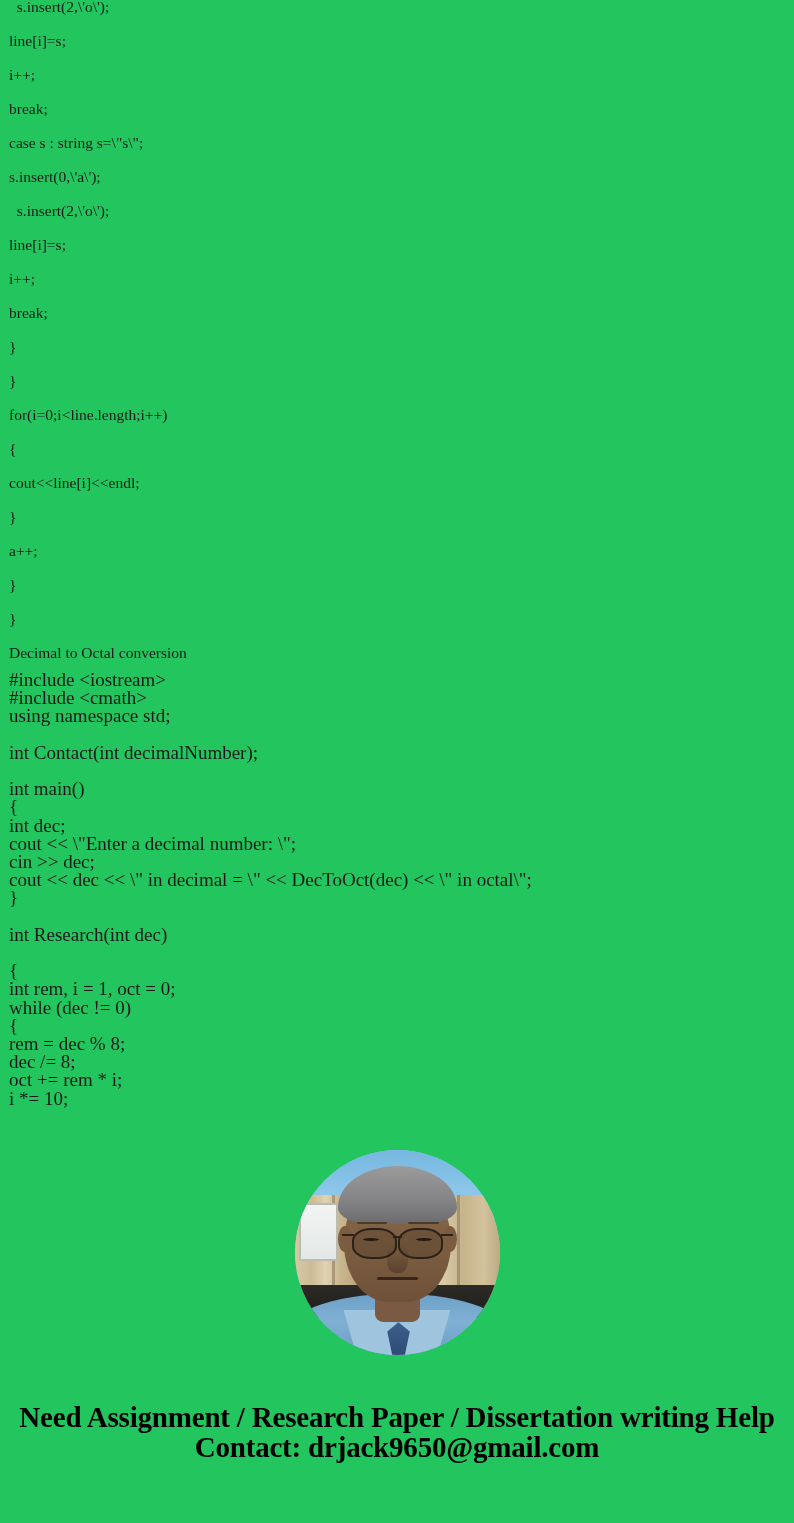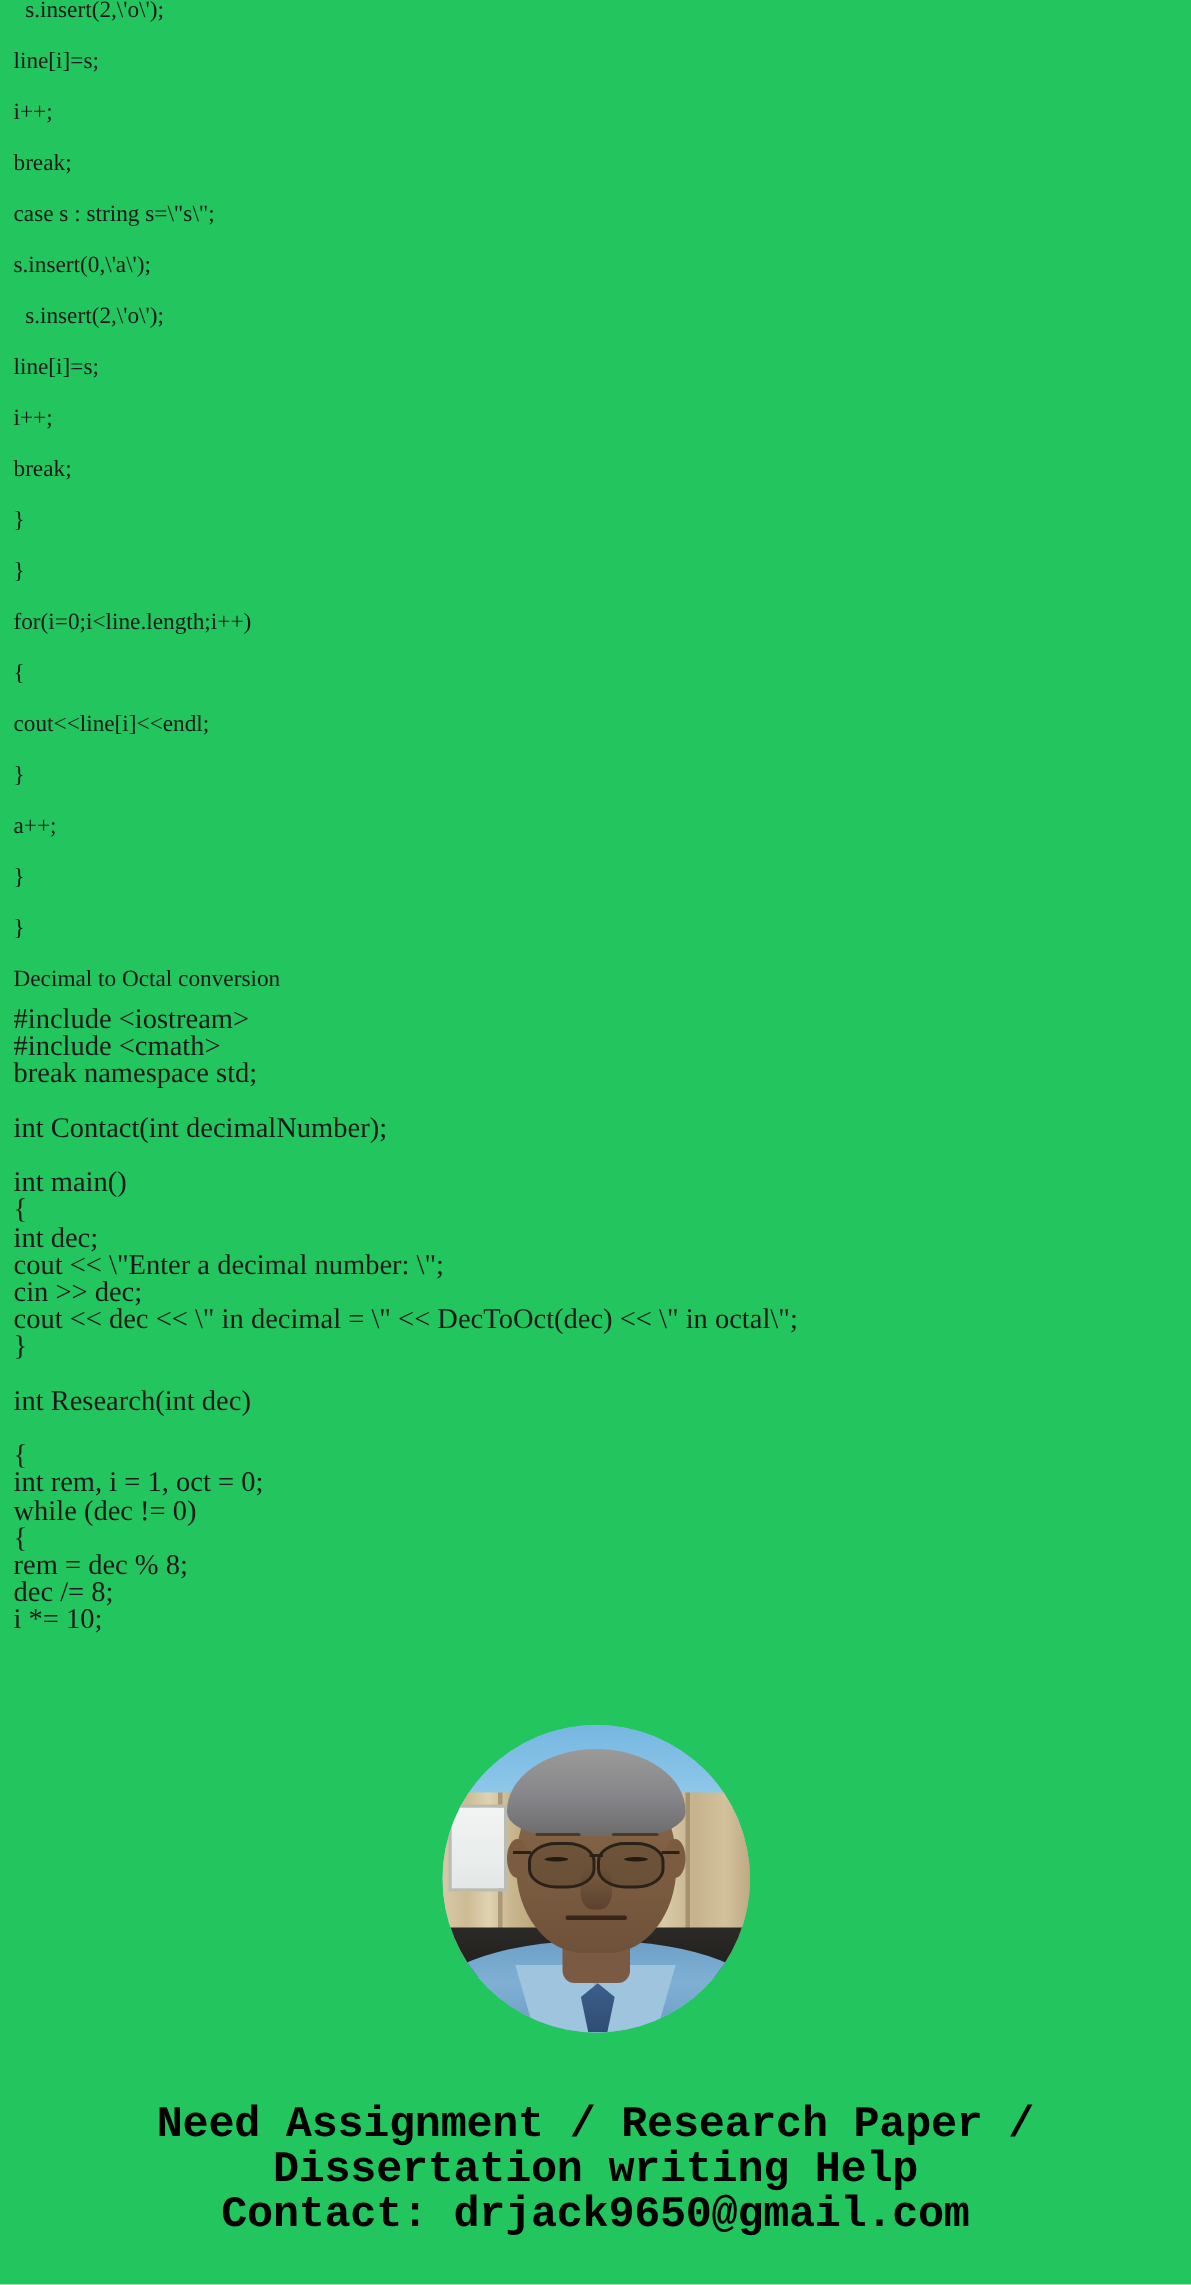--- a/index.html
+++ b/index.html
@@ -191,21 +191,21 @@
 
   
   #footer {
     position: absolute;
     left: 0;
     top: 1402px;
     width: 794px;
     text-align: center;
   }
   .footer-line {
-    font-family: Liberation Mono, monospace;
+    font-family: Liberation Serif, serif;
     font-weight: bold;
     font-size: 29px;
     line-height: 30px;
     letter-spacing: -0.2px;
     color: #000000;
     white-space: pre;
   }
   .footer-line.l1 { padding: 0 18px; white-space: normal; }
   .footer-line.l2 { margin-top: 0px; }
 </style>
@@ -235,40 +235,41 @@
       <div class="loose-line">}</div>
       <div class="loose-line">a++;</div>
       <div class="loose-line">}</div>
       <div class="loose-line">}</div>
       <div class="loose-line">Decimal to Octal conversion</div>
     </div>
 
     <div class="tight-block">
       <div class="tight-line">#include &lt;iostream&gt;</div>
       <div class="tight-line">#include &lt;cmath&gt;</div>
-      <div class="tight-line">break namespace std;</div>
+      <div class="tight-line">using namespace std;</div>
       <div class="tight-line"></div>
       <div class="tight-line">int Contact(int decimalNumber);</div>
       <div class="tight-line"></div>
       <div class="tight-line">int main()</div>
       <div class="tight-line">{</div>
       <div class="tight-line">int dec;</div>
       <div class="tight-line">cout &lt;&lt; \"Enter a decimal number: \";</div>
       <div class="tight-line">cin &gt;&gt; dec;</div>
       <div class="tight-line">cout &lt;&lt; dec &lt;&lt; \" in decimal = \" &lt;&lt; DecToOct(dec) &lt;&lt; \" in octal\";</div>
       <div class="tight-line">}</div>
       <div class="tight-line"></div>
       <div class="tight-line">int Research(int dec)</div>
       <div class="tight-line"></div>
       <div class="tight-line">{</div>
       <div class="tight-line">int rem, i = 1, oct = 0;</div>
       <div class="tight-line">while (dec != 0)</div>
       <div class="tight-line">{</div>
       <div class="tight-line">rem = dec % 8;</div>
       <div class="tight-line">dec /= 8;</div>
+      <div class="tight-line">oct += rem * i;</div>
       <div class="tight-line">i *= 10;</div>
 
     </div>
 
   </div>
 
   <div id="avatar-wrap">
     <div id="avatar">
       <div class="ph-sky"></div>
       <div class="ph-wall"></div>

